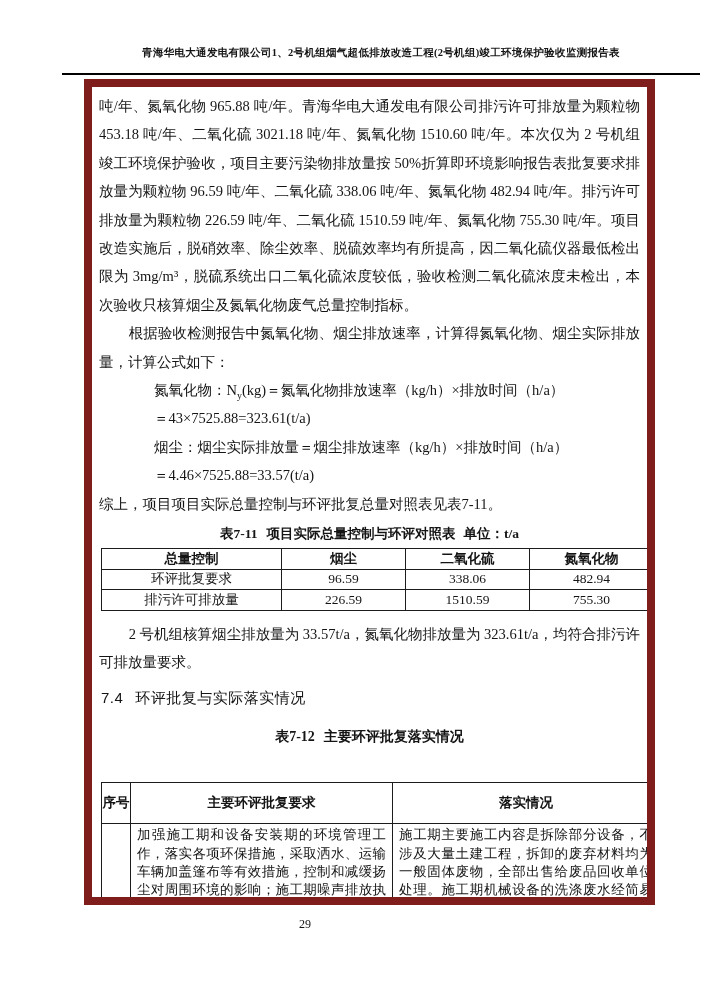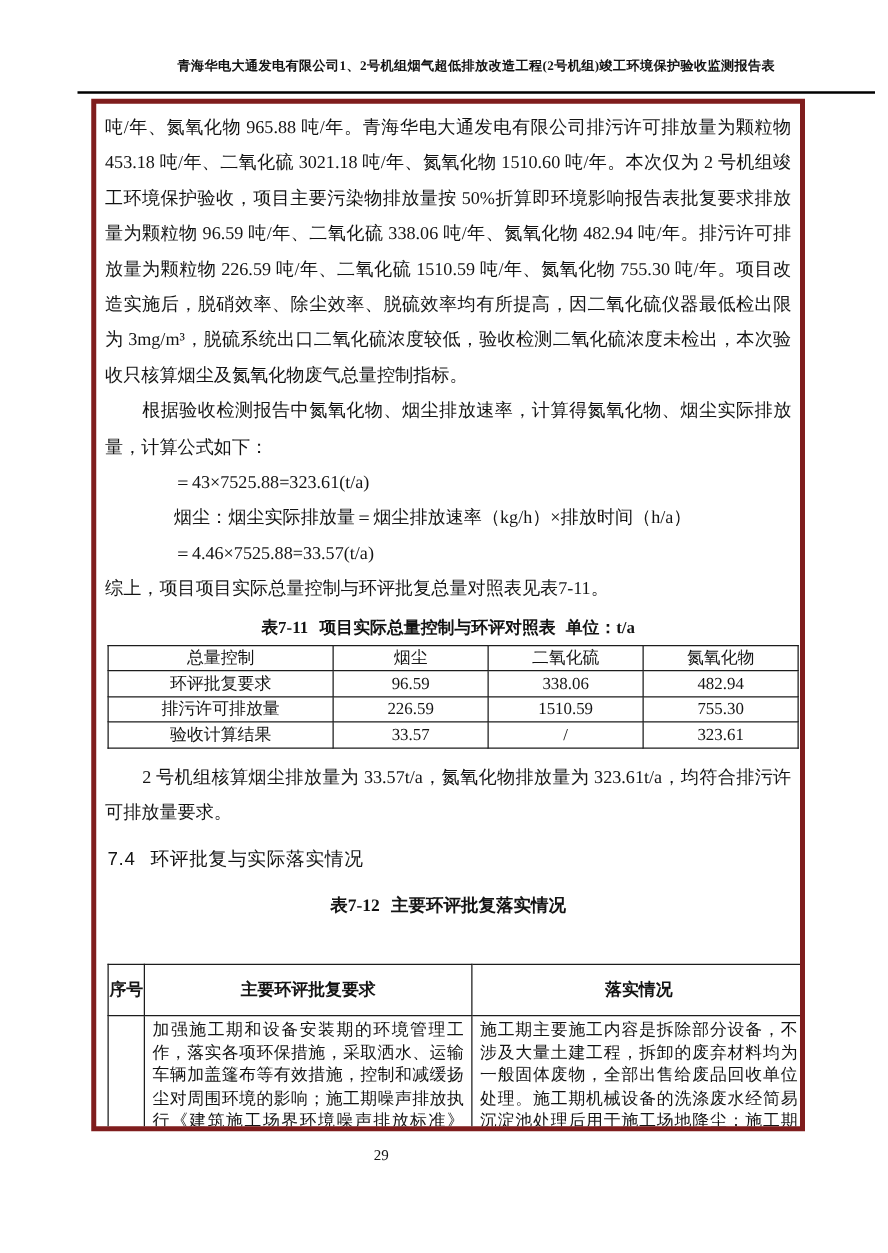--- a/index.html
+++ b/index.html
@@ -14,22 +14,22 @@
     position:absolute;top:46px;left:62px;width:638px;
     text-align:center;font-size:10.5px;font-weight:bold;letter-spacing:.3px;
     white-space:nowrap;
   }
   .header-rule{
     position:absolute;top:73px;left:62px;width:638px;height:0;
     border-top:2px solid #000;
   }
 
   .content-box{
-    position:absolute;top:79px;left:73px;width:571px;height:826px;
-    border:4px solid #7f1d1d;box-sizing:border-box;
+    position:absolute;top:79px;left:84px;width:571px;height:826px;
+    border:8px solid #7f1d1d;box-sizing:border-box;
     padding:5px 7px 0 7px;overflow:hidden;
   }
 
   .body-text{
     font-size:14.5px;line-height:28.4px;text-align:justify;
     margin:0;
   }
   .indent{text-indent:2.05em;}
   .formula-line{
     font-size:14.5px;line-height:28.4px;margin:0 0 0 55px;text-align:left;
@@ -42,21 +42,21 @@
   }
   .tbl-caption .cap-label{margin-right:9px;}
   .tbl-caption .cap-unit{margin-left:8px;}
 
   table{border-collapse:collapse;table-layout:fixed;}
   .t11{width:552px;margin-left:2px;font-size:13.5px;}
   .t11 td{
     border:1.5px solid #1c1c1c;height:19.5px;text-align:center;
     padding:0;line-height:16px;
   }
-  .t11 .hdr td{font-weight:normal;}
+  .t11 .hdr td{font-weight:bold;}
 
   .para3{margin-top:9px;}
 
   .section-heading{
     font-weight:normal;font-size:15px;margin:13px 0 10px 2px;
     font-family:"Liberation Sans","DejaVu Sans",sans-serif;
     letter-spacing:.5px;
   }
   .section-heading .sec-num{margin-right:12px;}
 
@@ -86,20 +86,21 @@
 
   <div class="doc-header">青海华电大通发电有限公司1、2号机组烟气超低排放改造工程(2号机组)竣工环境保护验收监测报告表</div>
   <div class="header-rule"></div>
 
   <div class="content-box">
 
     <p class="body-text">吨/年、氮氧化物 965.88 吨/年。青海华电大通发电有限公司排污许可排放量为颗粒物 453.18 吨/年、二氧化硫 3021.18 吨/年、氮氧化物 1510.60 吨/年。本次仅为 2 号机组竣工环境保护验收，项目主要污染物排放量按 50%折算即环境影响报告表批复要求排放量为颗粒物 96.59 吨/年、二氧化硫 338.06 吨/年、氮氧化物 482.94 吨/年。排污许可排放量为颗粒物 226.59 吨/年、二氧化硫 1510.59 吨/年、氮氧化物 755.30 吨/年。项目改造实施后，脱硝效率、除尘效率、脱硫效率均有所提高，因二氧化硫仪器最低检出限为 3mg/m³，脱硫系统出口二氧化硫浓度较低，验收检测二氧化硫浓度未检出，本次验收只核算烟尘及氮氧化物废气总量控制指标。</p>
 
     <p class="body-text indent">根据验收检测报告中氮氧化物、烟尘排放速率，计算得氮氧化物、烟尘实际排放量，计算公式如下：</p>
 
+    <div class="formula-line"><span>氮氧化物：N</span><sub>y</sub><span>(kg)＝氮氧化物排放速率（kg/h）×排放时间（h/a）</span></div>
     <div class="formula-line">＝43×7525.88=323.61(t/a)</div>
     <div class="formula-line">烟尘：烟尘实际排放量＝烟尘排放速率（kg/h）×排放时间（h/a）</div>
     <div class="formula-line">＝4.46×7525.88=33.57(t/a)</div>
 
     <p class="body-text">综上，项目项目实际总量控制与环评批复总量对照表见表7-11。</p>
 
     <div class="tbl-caption">
       <span class="cap-label">表7-11</span><span>项目实际总量控制与环评对照表</span><span class="cap-unit">单位：t/a</span>
     </div>
 
@@ -121,26 +122,20 @@
         <td>环评批复要求</td>
         <td>96.59</td>
         <td>338.06</td>
         <td>482.94</td>
       </tr>
       <tr>
         <td>排污许可排放量</td>
         <td>226.59</td>
         <td>1510.59</td>
         <td>755.30</td>
-      </tr>
-      <tr>
-        <td>验收计算结果</td>
-        <td>33.57</td>
-        <td>/</td>
-        <td>323.61</td>
       </tr>
     </tbody>
       </table>
 
     <p class="body-text indent para3">2 号机组核算烟尘排放量为 33.57t/a，氮氧化物排放量为 323.61t/a，均符合排污许可排放量要求。</p>
 
     <div class="section-heading">
       <span class="sec-num">7.4</span><span>环评批复与实际落实情况</span>
     </div>
 

